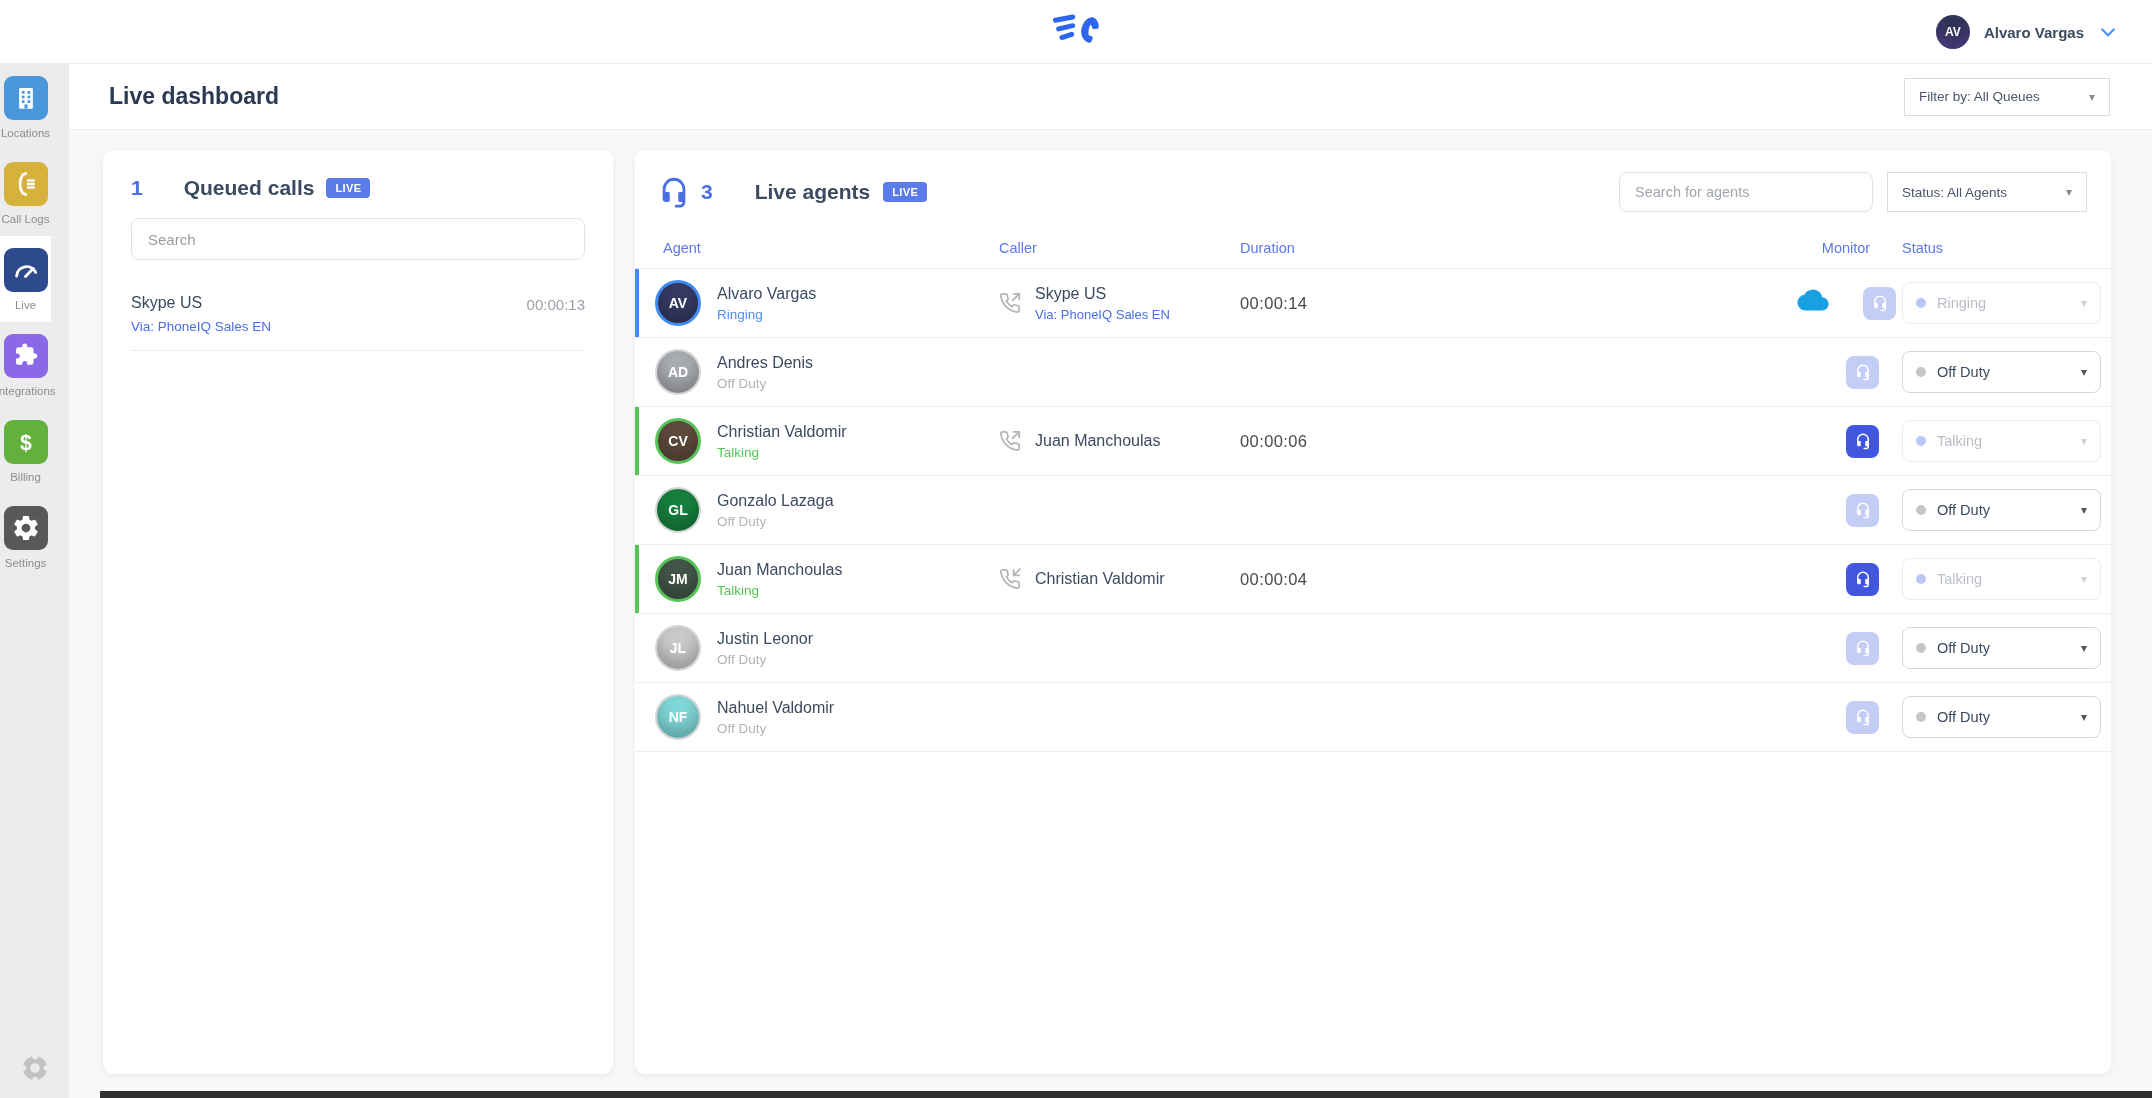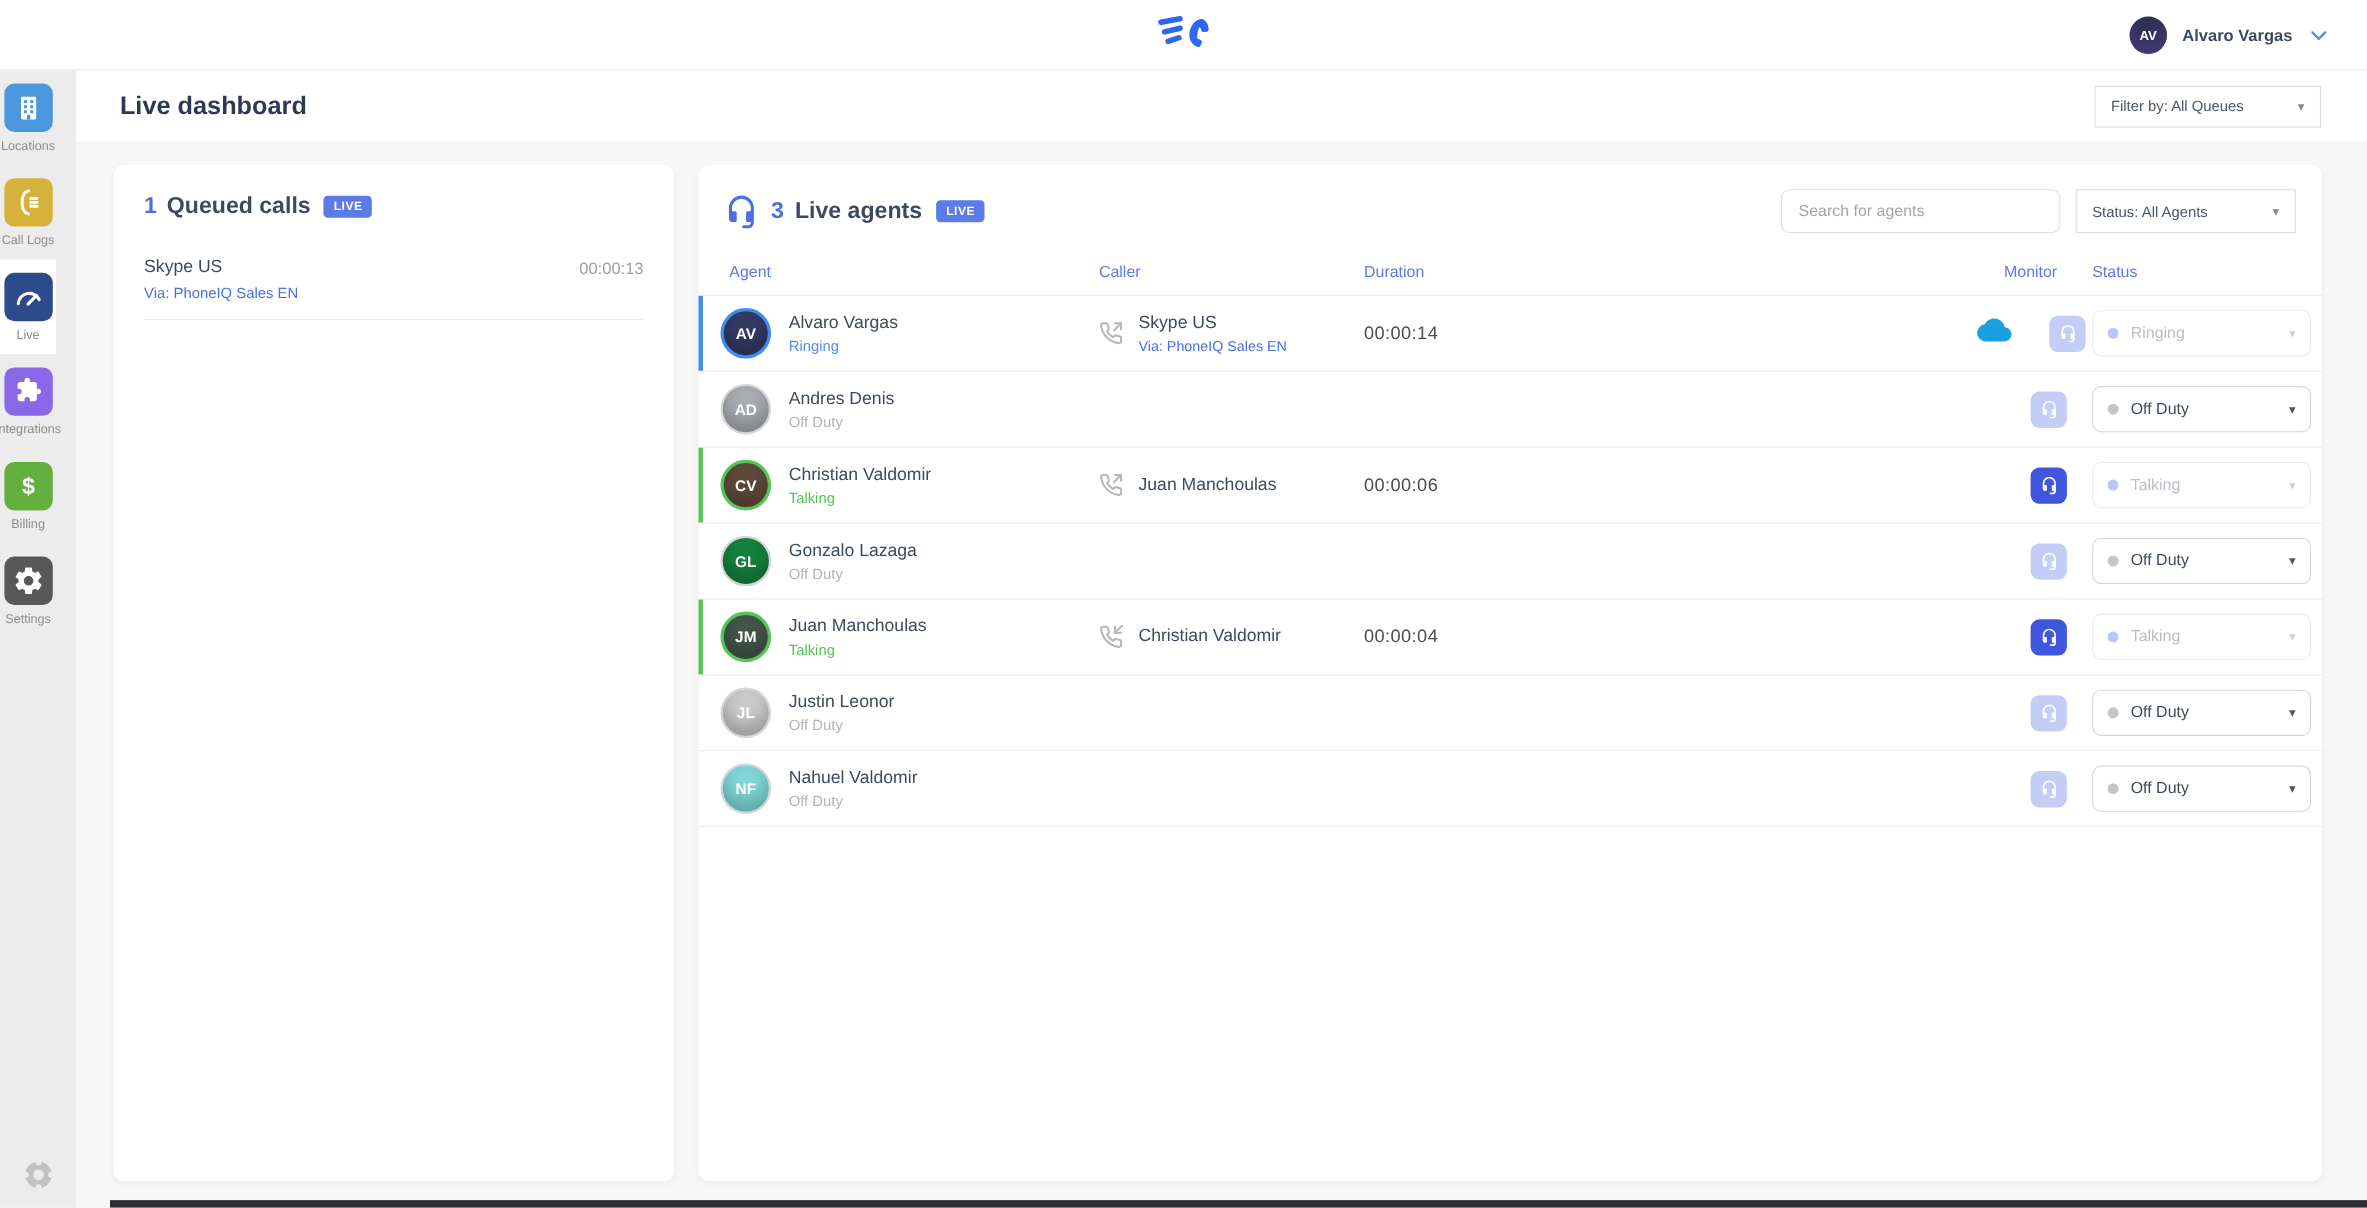--- a/index.html
+++ b/index.html
@@ -31,21 +31,21 @@
   .select-box .caret { margin-left:auto; color:#8a8a8a; font-size:12px; padding-left:14px; }
   .header-filter { margin-left:auto; width:206px; }
 
   .content { display:flex; gap:22px; padding:20px 42px 0 34px; }
   .card { background:#fff; border-radius:10px; box-shadow:0 2px 6px rgba(0,0,0,.05); height:924px; }
 
   
   .card-queued { width:510px; flex-shrink:0; padding:26px 28px; }
   .panel-head { display:flex; align-items:center; gap:9px; }
   .panel-count { font-size:21px; font-weight:bold; color:#4a6fe0; }
-  .panel-title { font-size:21px; font-weight:600; color:#3c4a5f; }
+  .panel-title { font-size:21px; font-weight:600; color:#3c4a5f;margin-left:32px; }
   .live-badge { background:#5b7be8; color:#fff; font-size:11px; font-weight:bold; letter-spacing:.4px; padding:4px 9px; border-radius:4px; margin-left:3px; }
   .search-input { width:100%; height:42px; border:1px solid #e3e3e3; border-radius:8px; padding:0 16px; font-size:15px; color:#333; outline:none; margin-top:18px; font-family:"Liberation Sans", sans-serif; }
   .search-input::placeholder { color:#9b9b9b; }
   .queue-row { margin-top:34px; padding-bottom:16px; border-bottom:1px solid #ececec; display:flex; justify-content:space-between; cursor:pointer; }
   .q-name { font-size:16px; font-weight:500; color:#3c4a5f; }
   .q-via { font-size:13.5px; color:#4a6fe0; margin-top:7px; }
   .q-duration { font-size:15px; color:#9aa0a8; padding-top:2px; }
 
   
   .card-agents { flex:1; padding:22px 0 0 0; }
@@ -210,20 +210,21 @@
     </div>
 
     <div class="content">
 
       <div class="card card-queued">
         <div class="panel-head">
           <span class="panel-count">1</span>
           <span class="panel-title">Queued calls</span>
           <span class="live-badge">LIVE</span>
         </div>
+        <input class="search-input" type="text" placeholder="Search" style="">
         <div>
   <div class="queue-row">
     <div>
       <div class="q-name">Skype US</div>
       <div class="q-via">Via: PhoneIQ Sales EN</div>
     </div>
     <div class="q-duration">00:00:13</div>
   </div>
 </div>
       </div>

